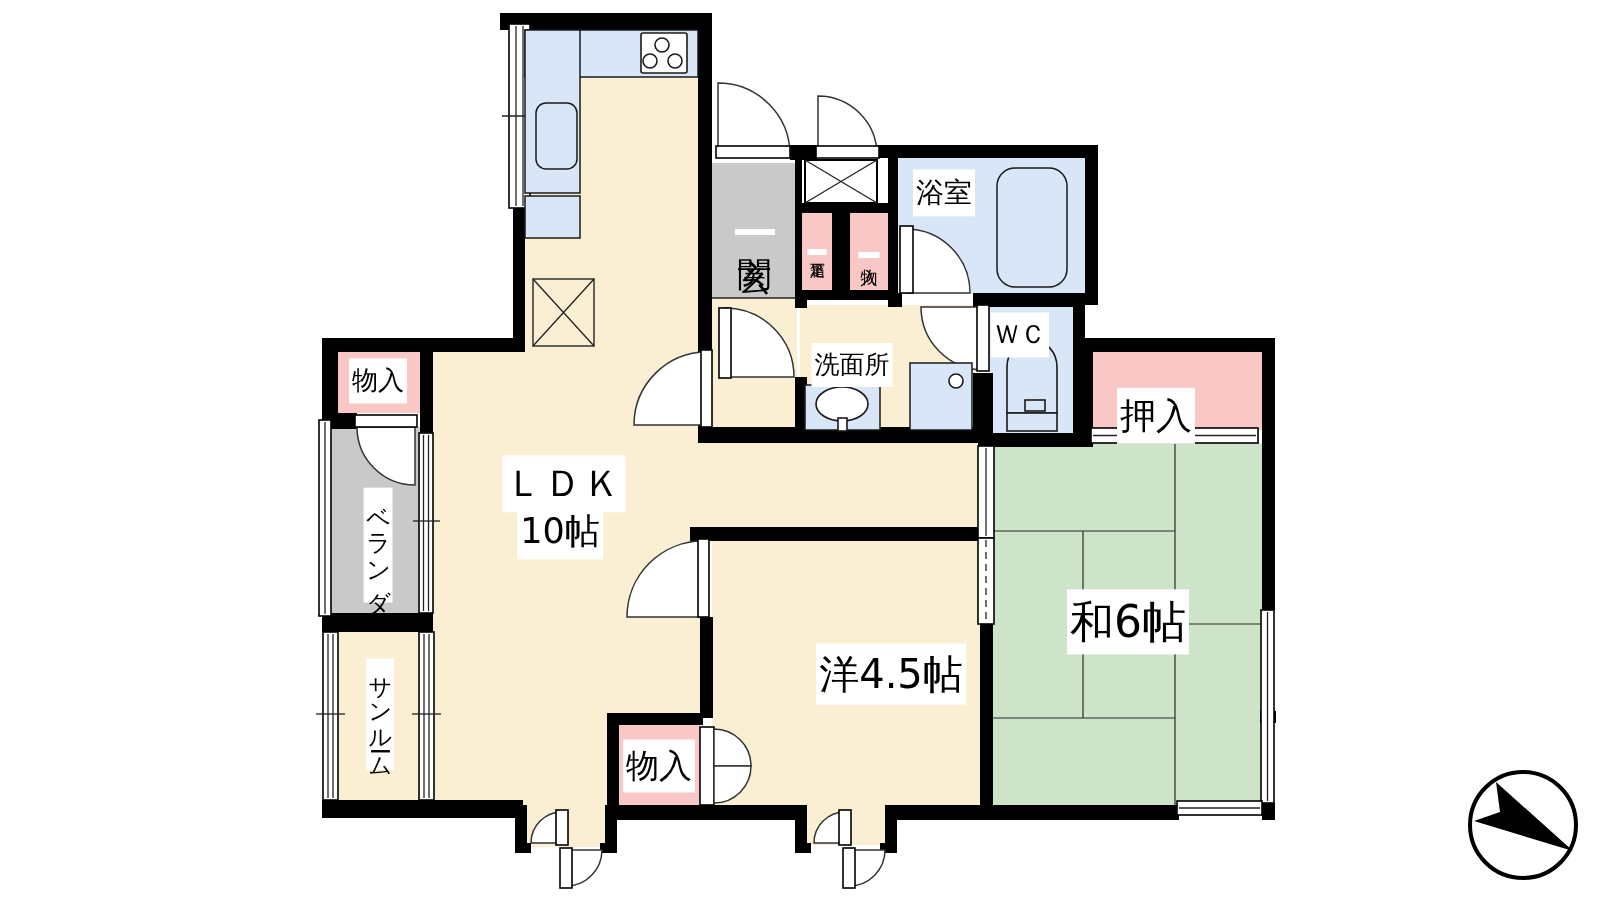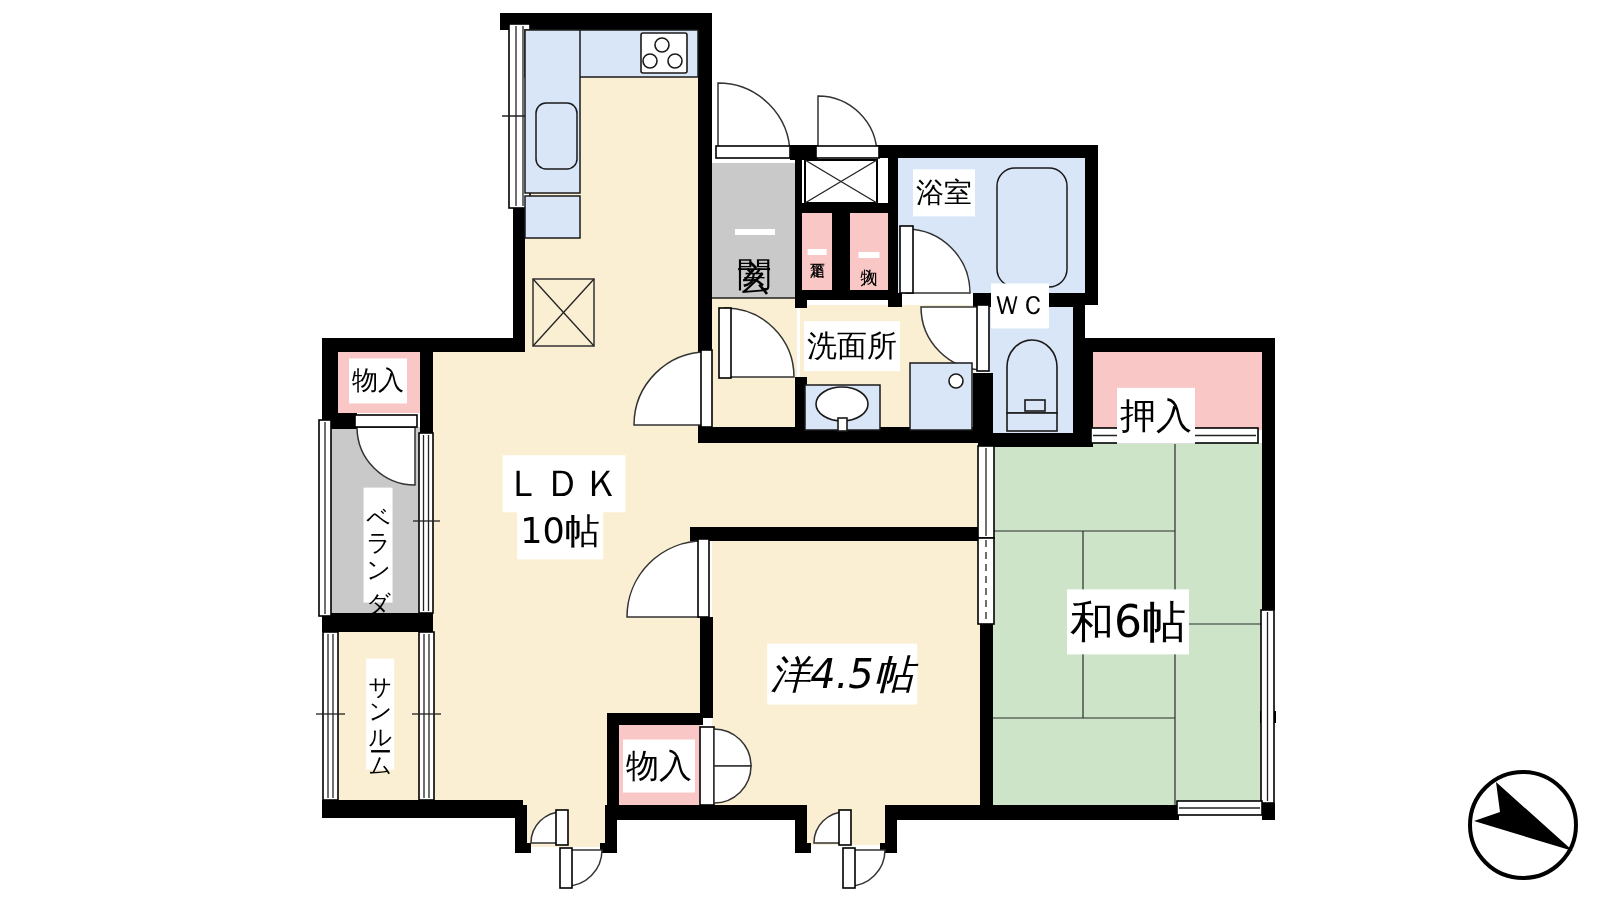--- a/index.html
+++ b/index.html
@@ -290,26 +290,26 @@
   </g>
 
   <g>
     <circle cx="1523" cy="825" r="53" fill="#fff" stroke="#000" stroke-width="4"></circle>
     <polygon points="1573,851 1496,782 1500,812 1474,821" fill="#000"></polygon>
   </g>
 </svg>
 
   <div class="lbl" style="left:564px;top:484px;font-size:37px;letter-spacing:2px;text-align:right;">ＬＤＫ</div>
   <div class="lbl" style="left:560px;top:532px;font-size:35px;">10帖</div>
-  <div class="lbl" style="left:842px;top:674px;font-size:40px;font-style:italic;">洋4.5帖</div>
+  <div class="lbl" style="left:891px;top:674px;font-size:40px;">洋4.5帖</div>
   <div class="lbl" style="left:1128px;top:622px;font-size:44px;">和6帖</div>
   <div class="lbl" style="left:1156px;top:390px;font-size:36px;margin-top:26px;">押入</div>
   <div class="lbl v" style="left:755px;top:232px;font-size:34px;">玄関</div>
   <div class="lbl v" style="left:817px;top:252px;font-size:15px;">下足箱</div>
   <div class="lbl v" style="left:869px;top:255px;font-size:17px;">物入</div>
   <div class="lbl" style="left:944px;top:193px;font-size:28px;">浴室</div>
-  <div class="lbl" style="left:852px;top:346px;font-size:30px;">洗面所</div>
-  <div class="lbl" style="left:1020px;top:306px;font-size:26px;">ＷＣ</div>
+  <div class="lbl" style="left:852px;top:365px;font-size:25px;">洗面所</div>
+  <div class="lbl" style="left:1020px;top:335px;font-size:26px;">ＷＣ</div>
   <div class="lbl v" style="left:378px;top:545px;font-size:24px;">ベランダ</div>
   <div class="lbl v" style="left:380px;top:714px;font-size:23px;">サンルーム</div>
   <div class="lbl" style="left:378px;top:381px;font-size:26px;">物入</div>
   <div class="lbl" style="left:659px;top:766px;font-size:33px;">物入</div>
 </div>
 
 </body></html>

